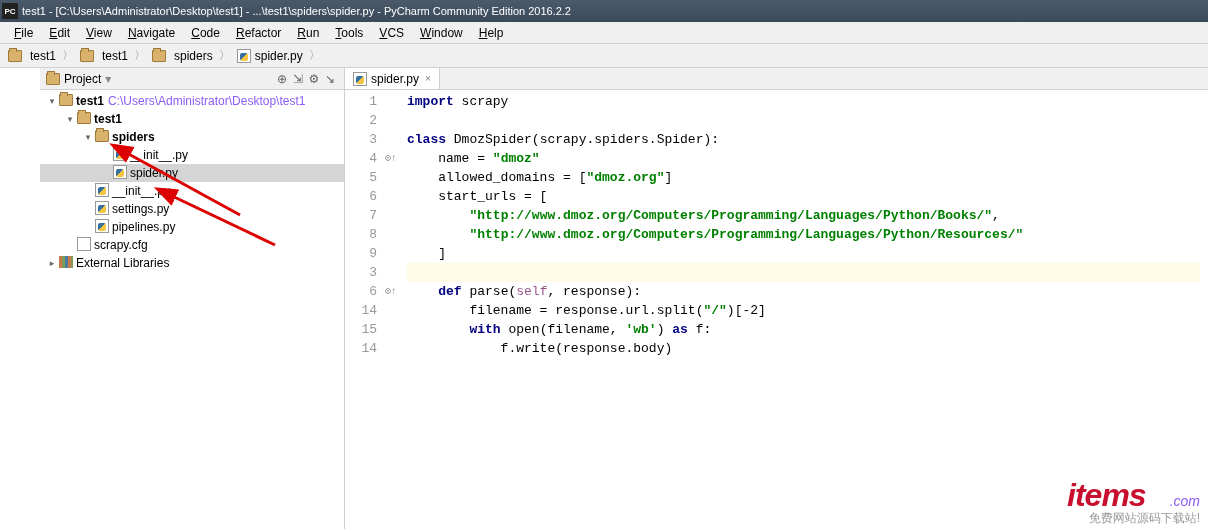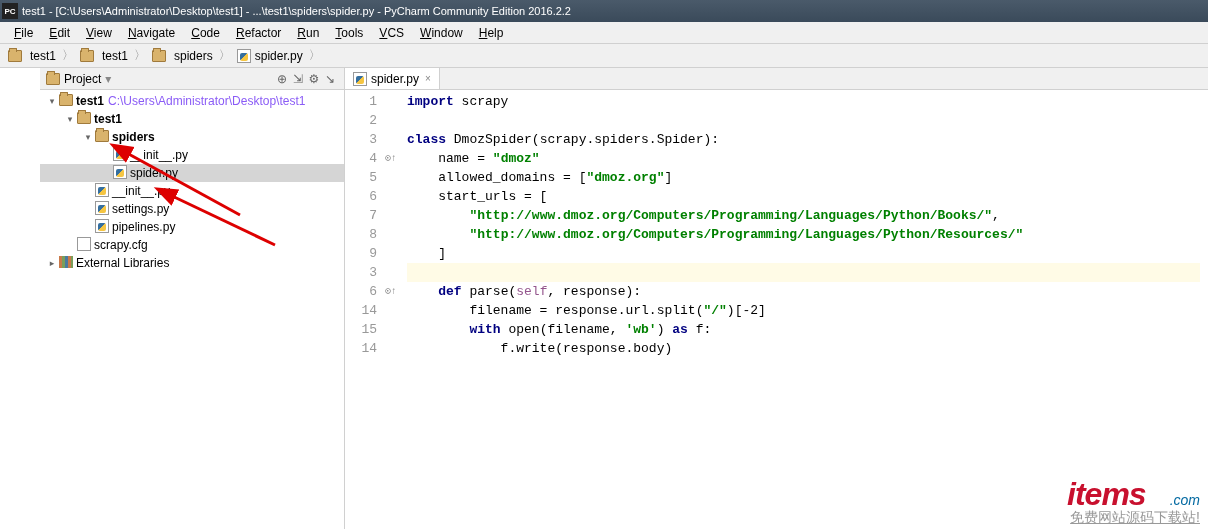--- a/index.html
+++ b/index.html
@@ -58,22 +58,22 @@
     .str { color: #008000; font-weight: bold; }
     .self { color: #94558d; }
     .line { display: block; height: 19px; }
     .hl { background: #fffbe6; }
     
     
     .arrow { position: absolute; pointer-events: none; }
     
     .watermark { position: absolute; right: 8px; bottom: 2px; font-family: Arial; }
     .watermark .big { font-size: 32px; font-weight: bold; color: #c8102e; font-style: italic; letter-spacing: -1px;}
-    .watermark .com { font-size: 14px; color: #0369a1; font-style: italic; margin-left: 24px;}
-    .watermark .sub { font-size: 14px; color: #999; text-align:right; margin-top:-4px;text-decoration:underline;}
+    .watermark .com { font-size: 14px; color: #8b5cf6; font-style: italic; margin-left: 24px;}
+    .watermark .sub { font-size: 12px; color: #999; text-align:right; margin-top:-4px;}
   </style>
 </head>
 <body>
 
 <div class="window">
   <div class="titlebar">
     <span class="titlebar-icon">PC</span>
     <span class="titlebar-text">test1 - [C:\Users\Administrator\Desktop\test1] - ...\test1\spiders\spider.py - PyCharm Community Edition 2016.2.2</span>
   </div>
 

